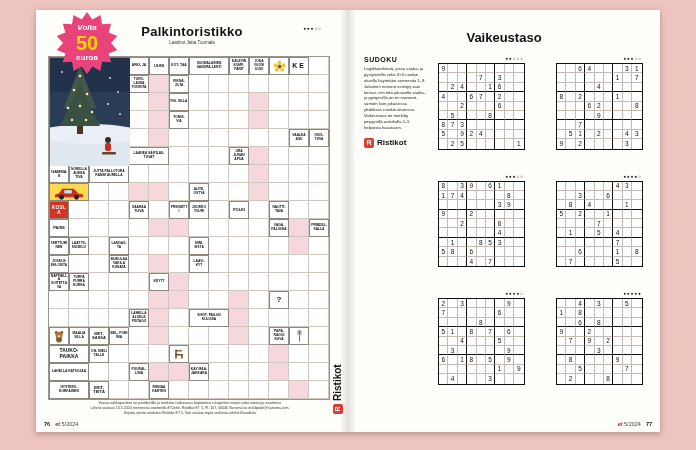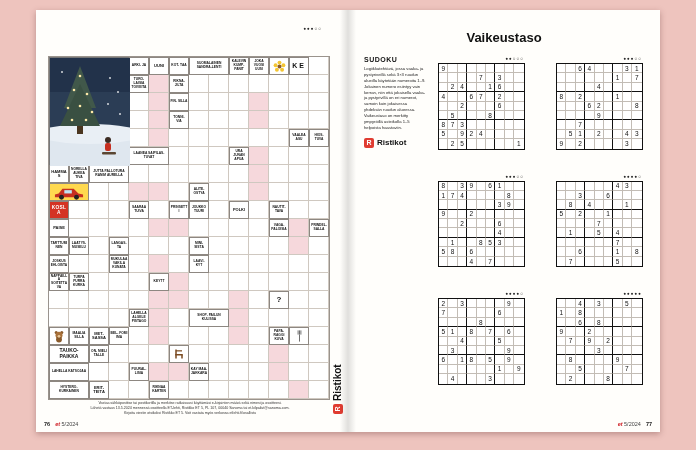--- a/index.html
+++ b/index.html
@@ -56,21 +56,35 @@
   .scell.er{border-right:none;}
   .scell.eb{border-bottom:none;}
 </style>
 </head>
 <body>
 
 <div class="spread">
 
   <div class="page">
 
-
+    <div class="badge">
+      <svg width="62" height="62" viewBox="0 0 62 62">
+        <polygon id="badge-star" fill="#e8437a" points="31.0,0.0 36.3,7.6 44.5,3.1 46.0,12.2 55.2,11.7 52.6,20.6 61.2,24.1 55.0,31.0 61.2,37.9 52.6,41.4 55.2,50.3 46.0,49.8 44.5,58.9 36.3,54.4 31.0,62.0 25.7,54.4 17.5,58.9 16.0,49.8 6.8,50.3 9.4,41.4 0.8,37.9 7.0,31.0 0.8,24.1 9.4,20.6 6.8,11.7 16.0,12.2 17.5,3.1 25.7,7.6"></polygon>
+      </svg>
+      <div class="btxt">
+        <span class="b1">Voita</span>
+        <span class="b2">50</span>
+        <span class="b3">euroa</span>
+      </div>
+    </div>
+
+    <div class="lp-header">
+      <div class="lp-title">Palkintoristikko</div>
+      <div class="lp-sub">Laatinut Jatta Tuomala</div>
+    </div>
     <div class="lp-dots">●●●○○</div>
 
     <div id="crossword" style="width: 280px; height: 342px;">
         <div class="cw-cell" style="left: 0px; top: 0px; width: 20px; height: 18px;"></div>
         <div class="cw-cell" style="left: 20px; top: 0px; width: 20px; height: 18px;"></div>
         <div class="cw-cell" style="left: 40px; top: 0px; width: 20px; height: 18px;"></div>
         <div class="cw-cell" style="left: 60px; top: 0px; width: 20px; height: 18px;"></div>
         <div class="cw-cell" style="left: 80px; top: 0px; width: 20px; height: 18px;"></div>
         <div class="cw-cell" style="left: 100px; top: 0px; width: 20px; height: 18px;"></div>
         <div class="cw-cell" style="left: 120px; top: 0px; width: 20px; height: 18px;"></div>

